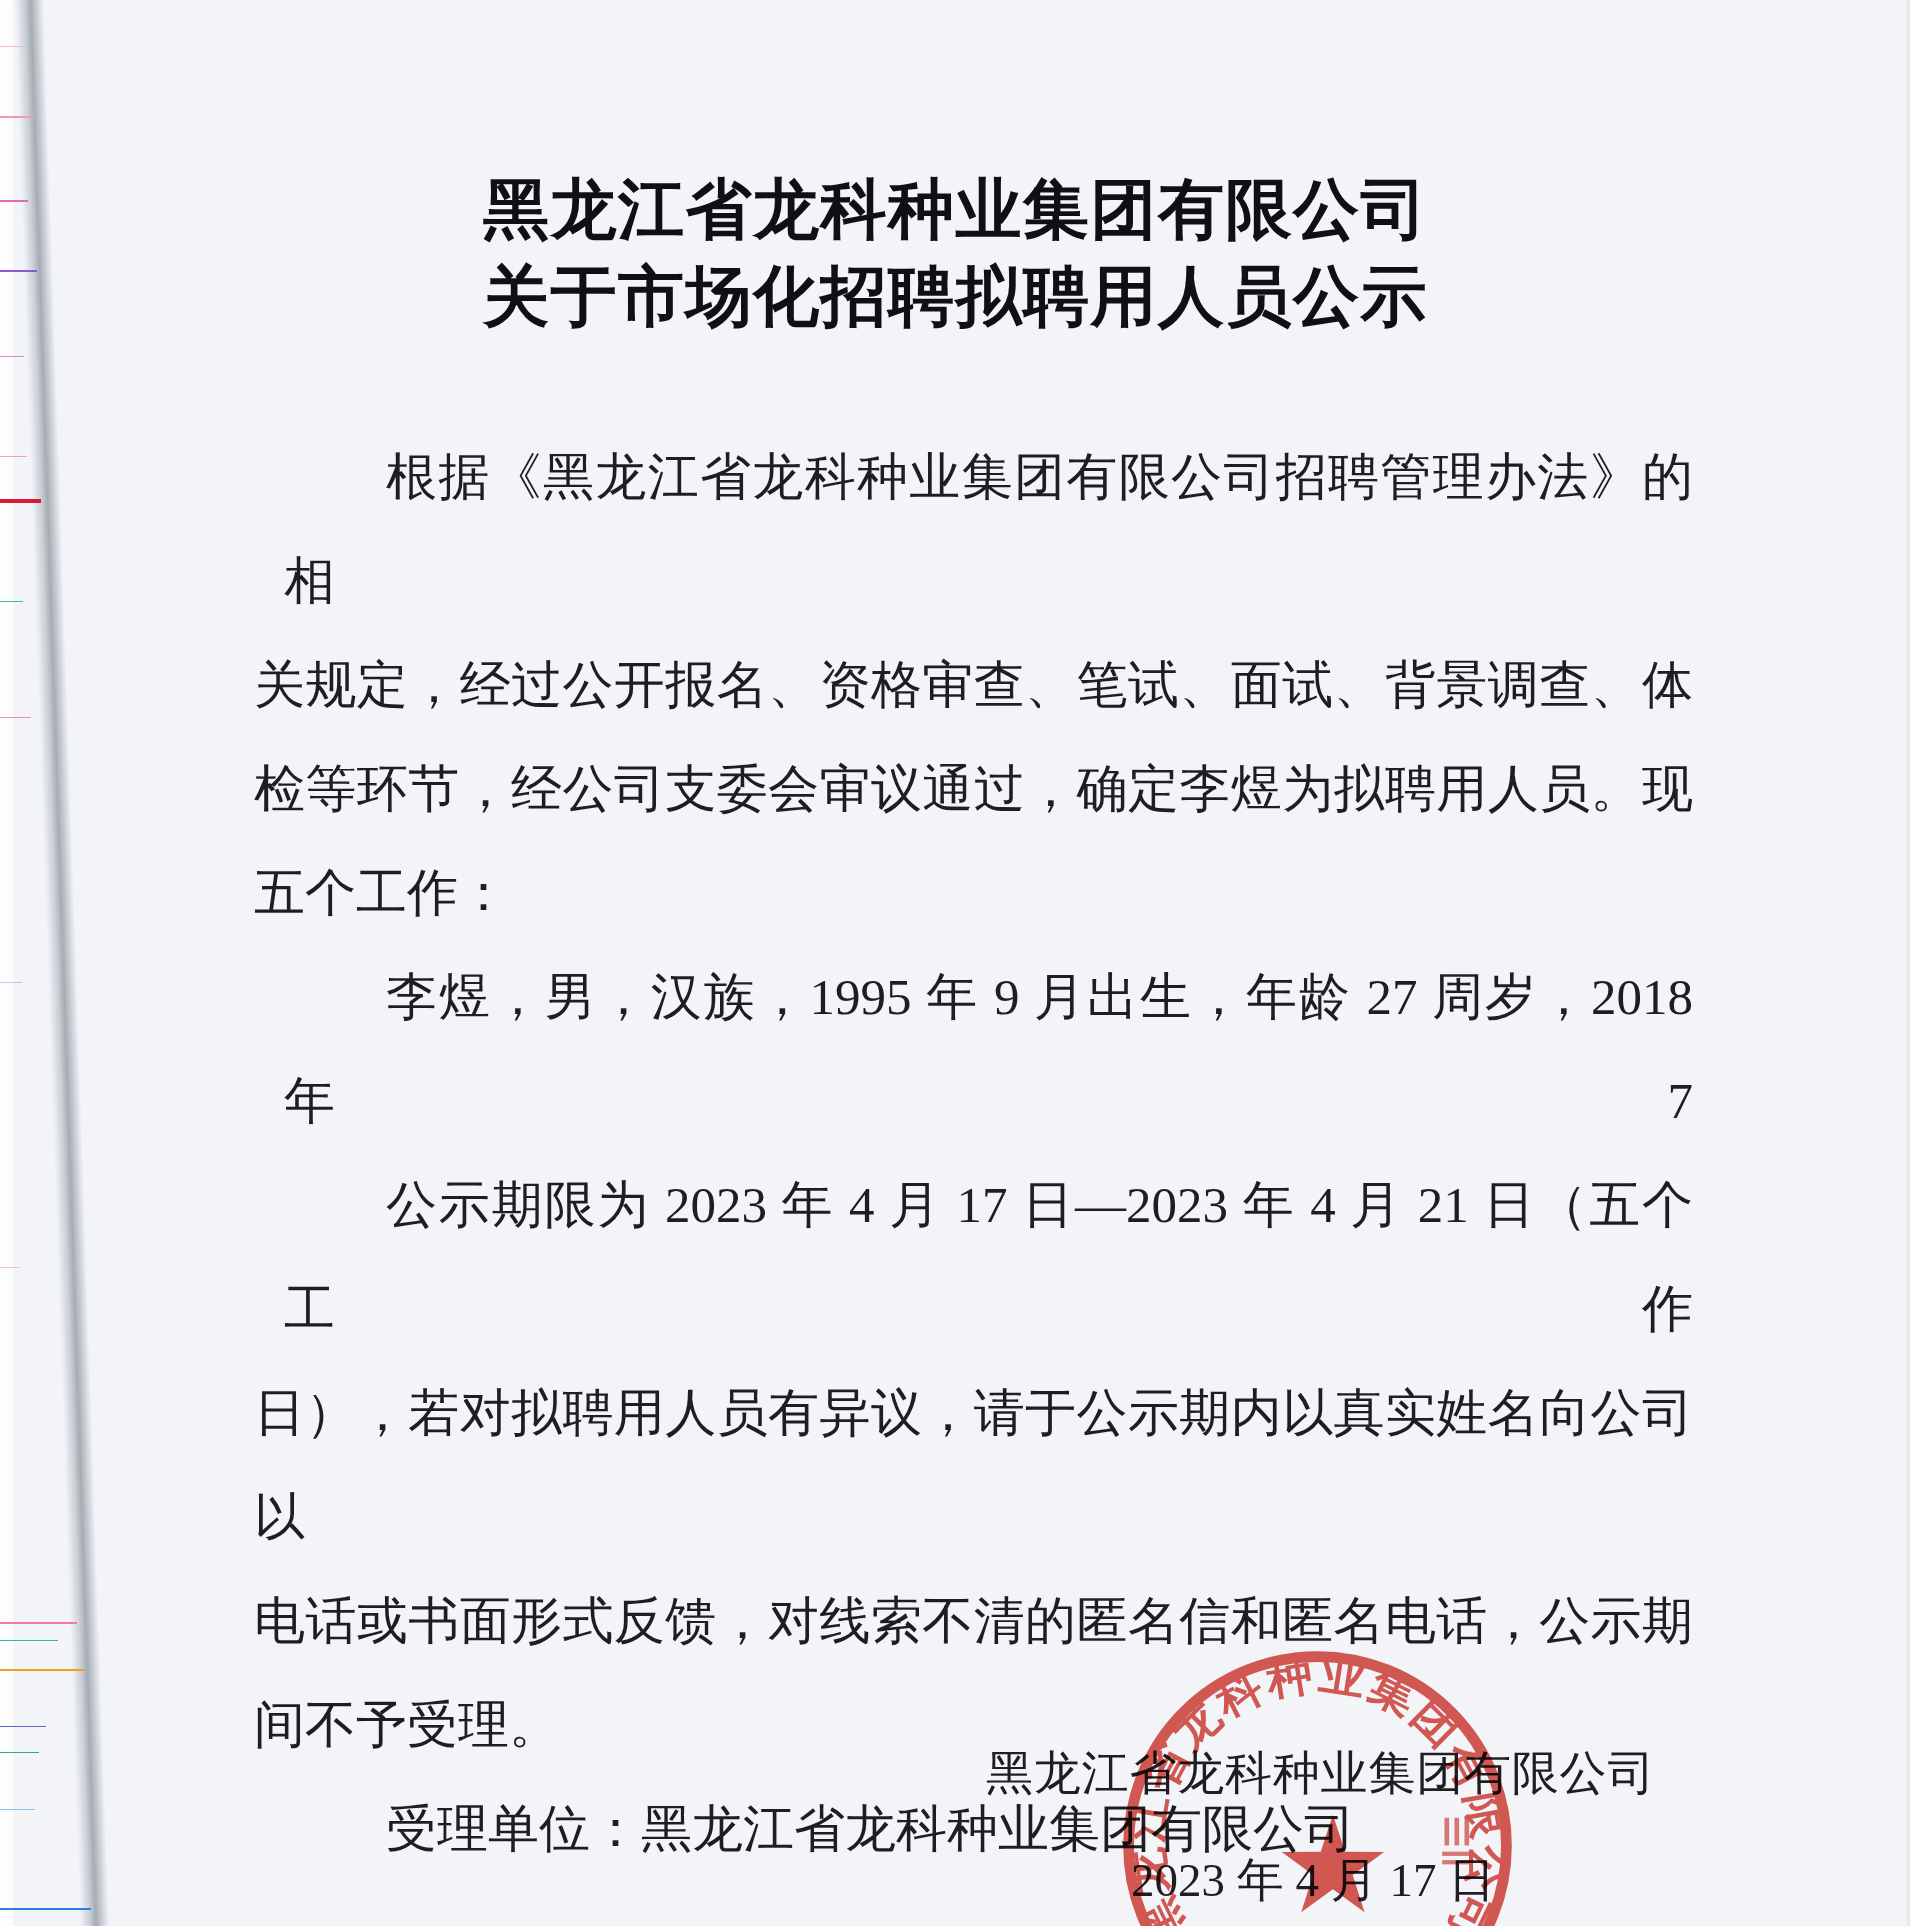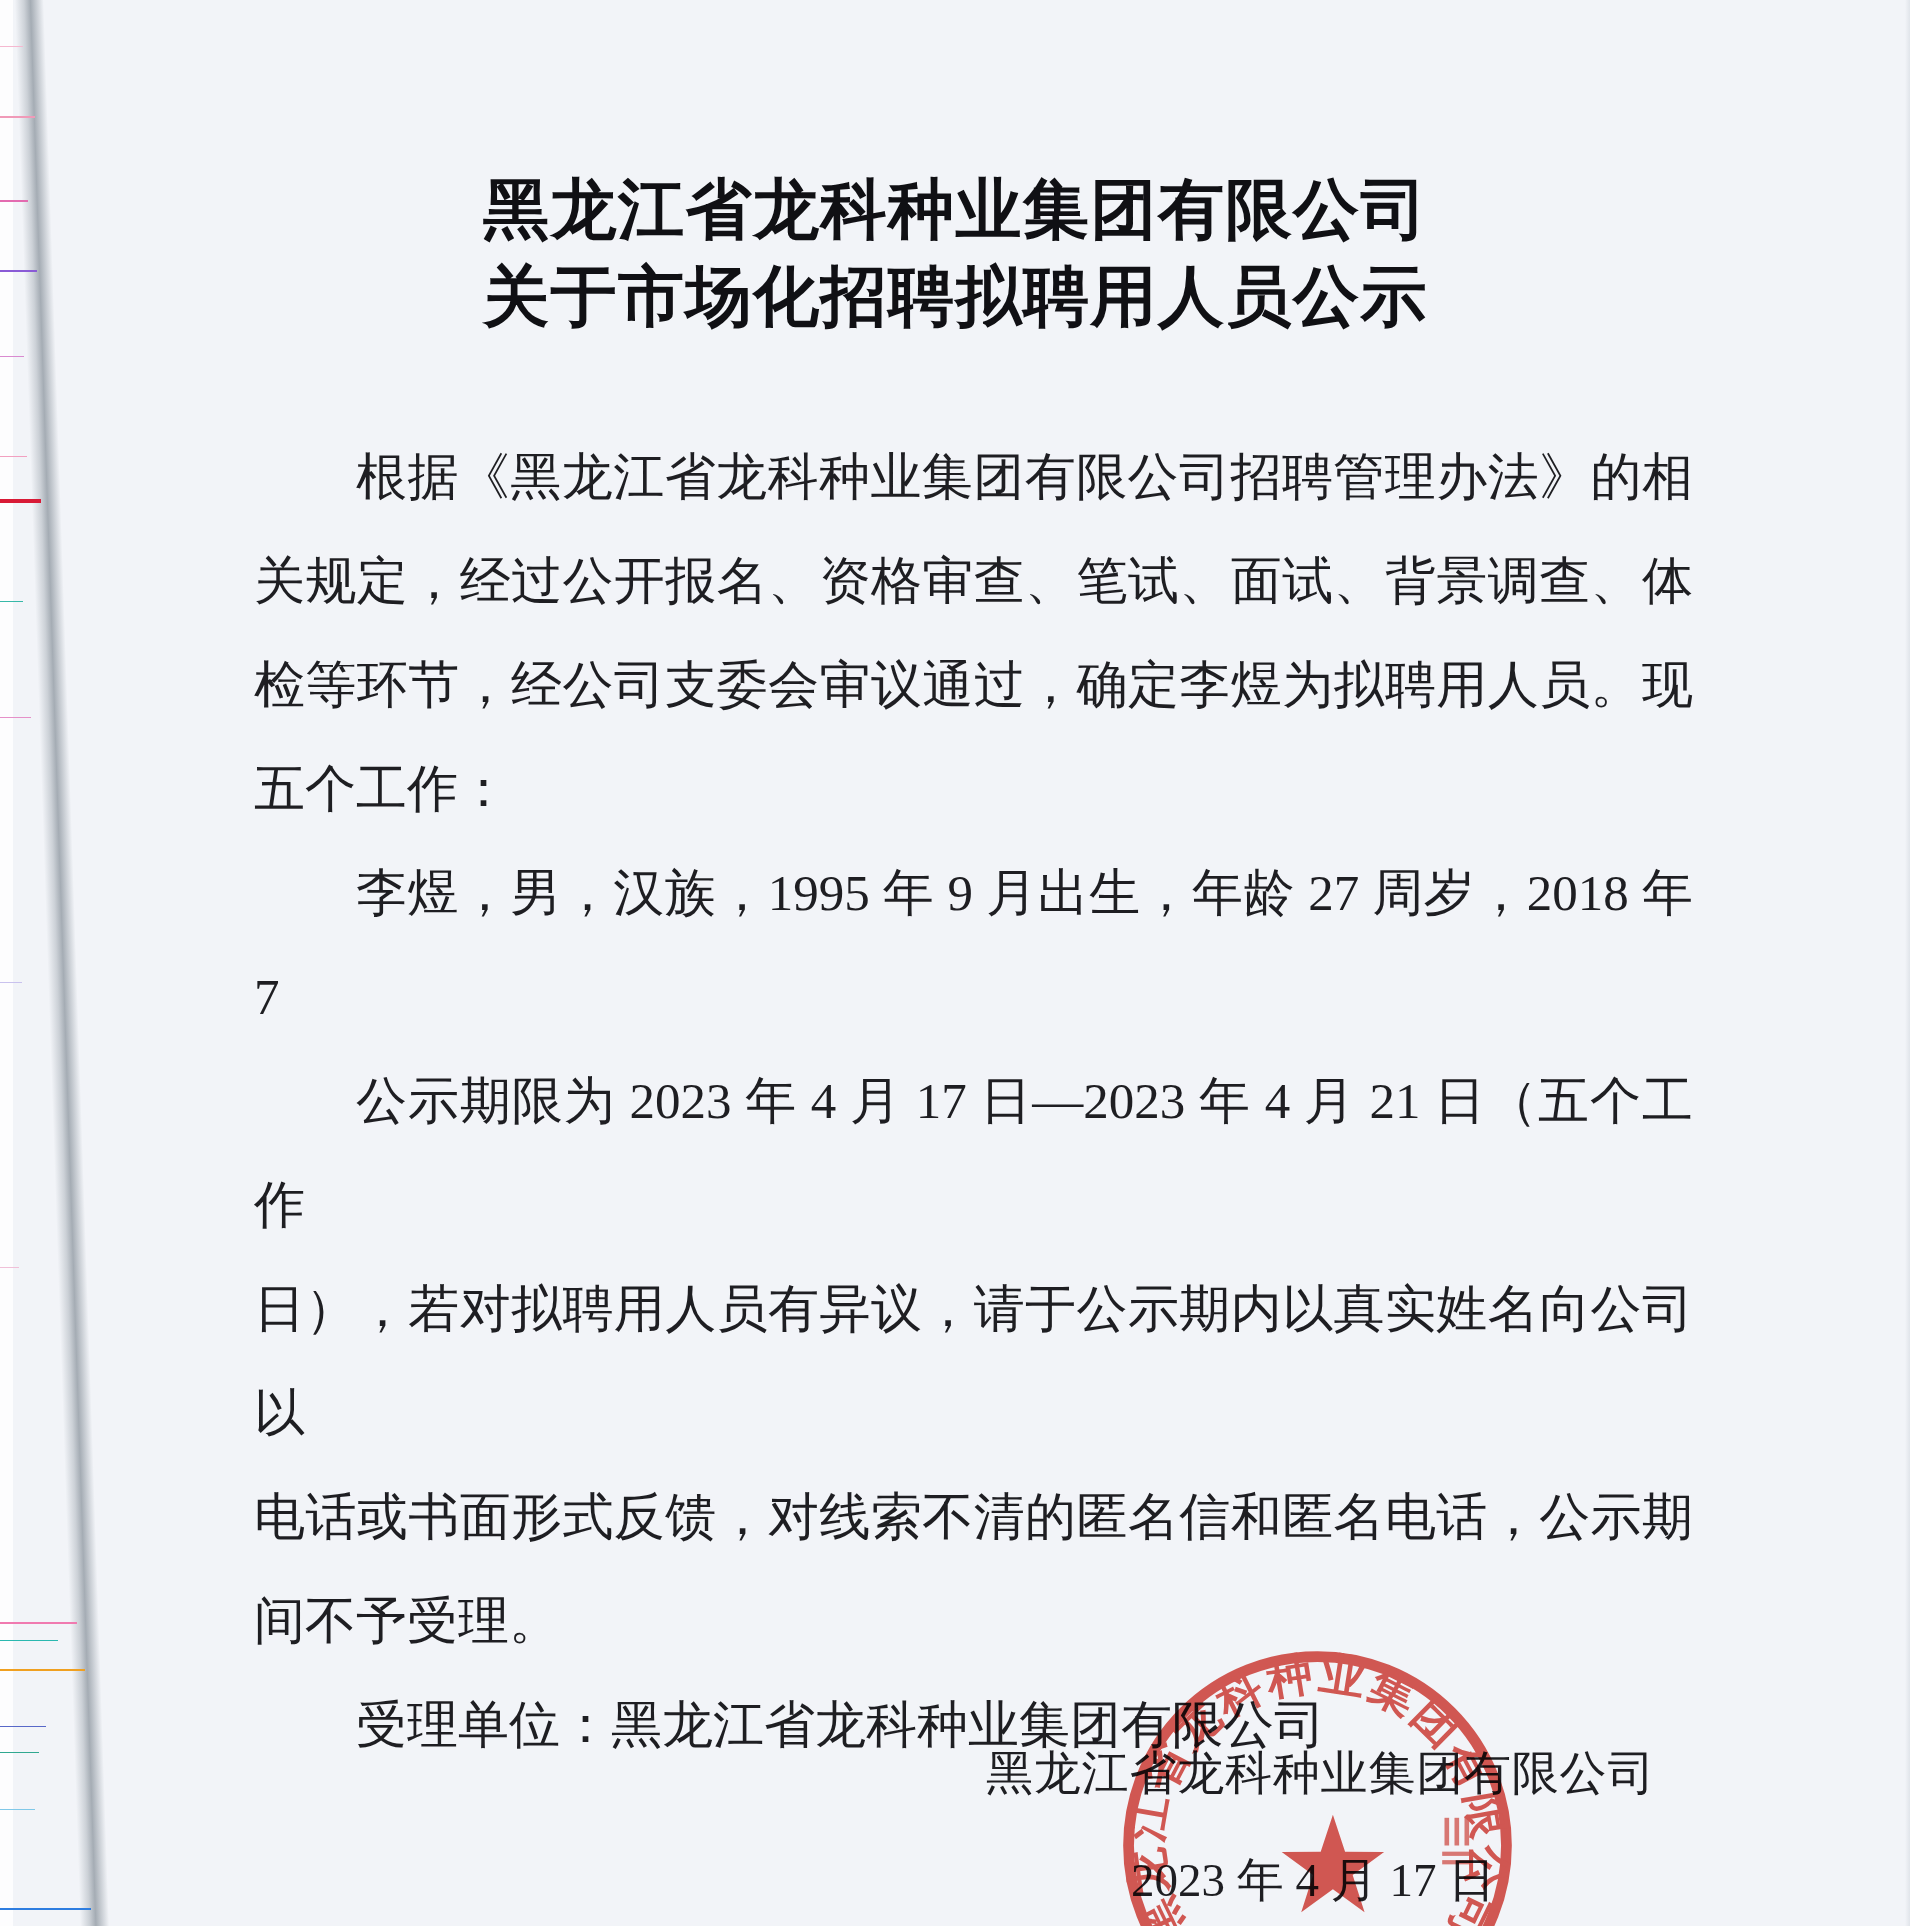--- a/index.html
+++ b/index.html
@@ -25,21 +25,21 @@
     background:linear-gradient(to left, #dde1e7, rgba(221,225,231,0)); z-index:6; }
 
   
   .title-block { position:absolute; left:0; top:166px; width:1911px; z-index:4;
     text-align:center; font-family:"Liberation Sans", sans-serif; font-weight:700;
     font-size:66px; line-height:87px; color:#101014; letter-spacing:1.5px; }
   .body-block { position:absolute; left:254px; top:425px; width:1439px; z-index:4;
     font-size:51px; line-height:104px; color:#1e1e22; }
   .bl { text-align:justify; text-align-last:justify; }
   .bl.left { text-align:left; text-align-last:left; }
-  .bl.ind { text-indent:102px; }
+  .bl.ind { text-indent:102px;margin-left:30px; }
   .sig-company { position:absolute; left:986px; top:1741px; z-index:4;
     font-size:47px; line-height:65px; color:#1e1e22; white-space:nowrap; letter-spacing:0.8px; }
   .sig-date { position:absolute; left:1131px; top:1848px; z-index:4;
     font-size:47px; line-height:65px; color:#1e1e22; white-space:nowrap; }
 
   
   .seal { position:absolute; left:1102px; top:1630px; width:431px; height:431px;
     z-index:5; mix-blend-mode:multiply; opacity:.88; }
   .seal text { font-family:"Liberation Serif", serif; font-weight:bold; }
 </style>

